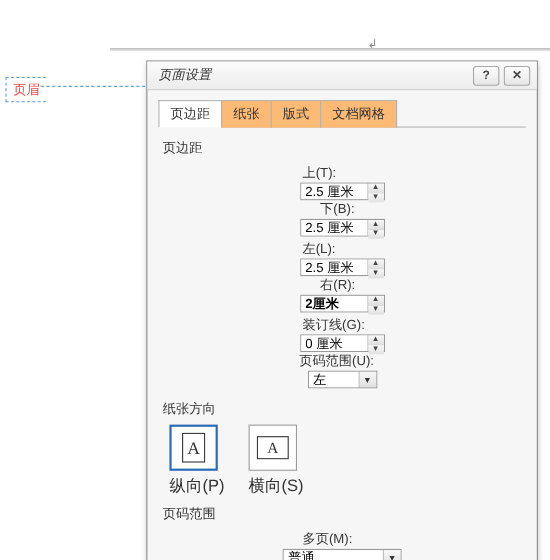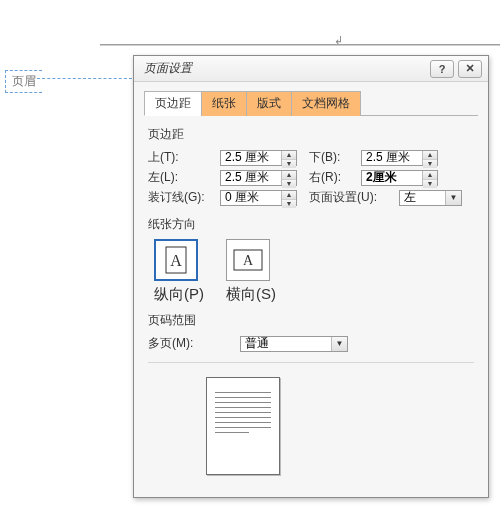--- a/index.html
+++ b/index.html
@@ -26,21 +26,21 @@
     color: #888;
     font-size: 11px;
   }
   .header-tag {
     position: absolute;
     left: 5px; top: 70px;
     border: 1px dashed #6aa2d8;
     border-right: none;
     padding: 2px 6px;
     font-size: 12px;
-    color: #737373;
+    color: #ef4444;
   }
   .header-dashline {
     position: absolute;
     left: 37px; top: 78px;
     width: 95px;
     border-top: 1px dashed #6aa2d8;
   }
   .dialog {
     position: absolute;
     left: 133px; top: 55px;
@@ -87,21 +87,21 @@
     cursor: default;
   }
   .tab.active {
     background: #fff;
     border-bottom: 1px solid #fff;
   }
   .body {
     padding: 6px 14px 10px 14px;
   }
   .section-label { color: #333; margin: 4px 0 6px 0; }
-  .row { display: flex; align-items: center; margin: 3px 0; }
+  .row { display: flex; align-items: center; margin: 3px 0; flex-direction: column; }
   .lbl { width: 72px; color: #333; }
   .rlbl { width: 52px; color: #333; margin-left: 12px; }
   .spinwrap, .combo {
     display: inline-flex; align-items: stretch;
     border: 1px solid #9a9a9a;
     background: #fff;
     height: 16px;
   }
   .spinwrap input, .combo input {
     border: none; outline: none;
@@ -231,21 +231,21 @@
 
     <div class="row">
       <span class="lbl">装订线(G):</span>
       <span class="spinwrap">
         <input style="width: 60px;" value="0 厘米">
         <span class="spinbtns">
             <div>▲</div>
             <div>▼</div>
           </span>
       </span>
-      <span class="rlbl" style="width:90px">页面设置(U):</span>
+      <span class="rlbl" style="width:90px">页码范围(U):</span>
       <span class="combo">
         <input style="width: 45px;" value="左">
         <span class="arrow">▼</span>
       </span>
     </div>
 
     <div class="section-label" style="margin-top:10px">纸张方向</div>
     <div class="orient-row">
       <div class="orient selected">
         <div class="orient-box">

